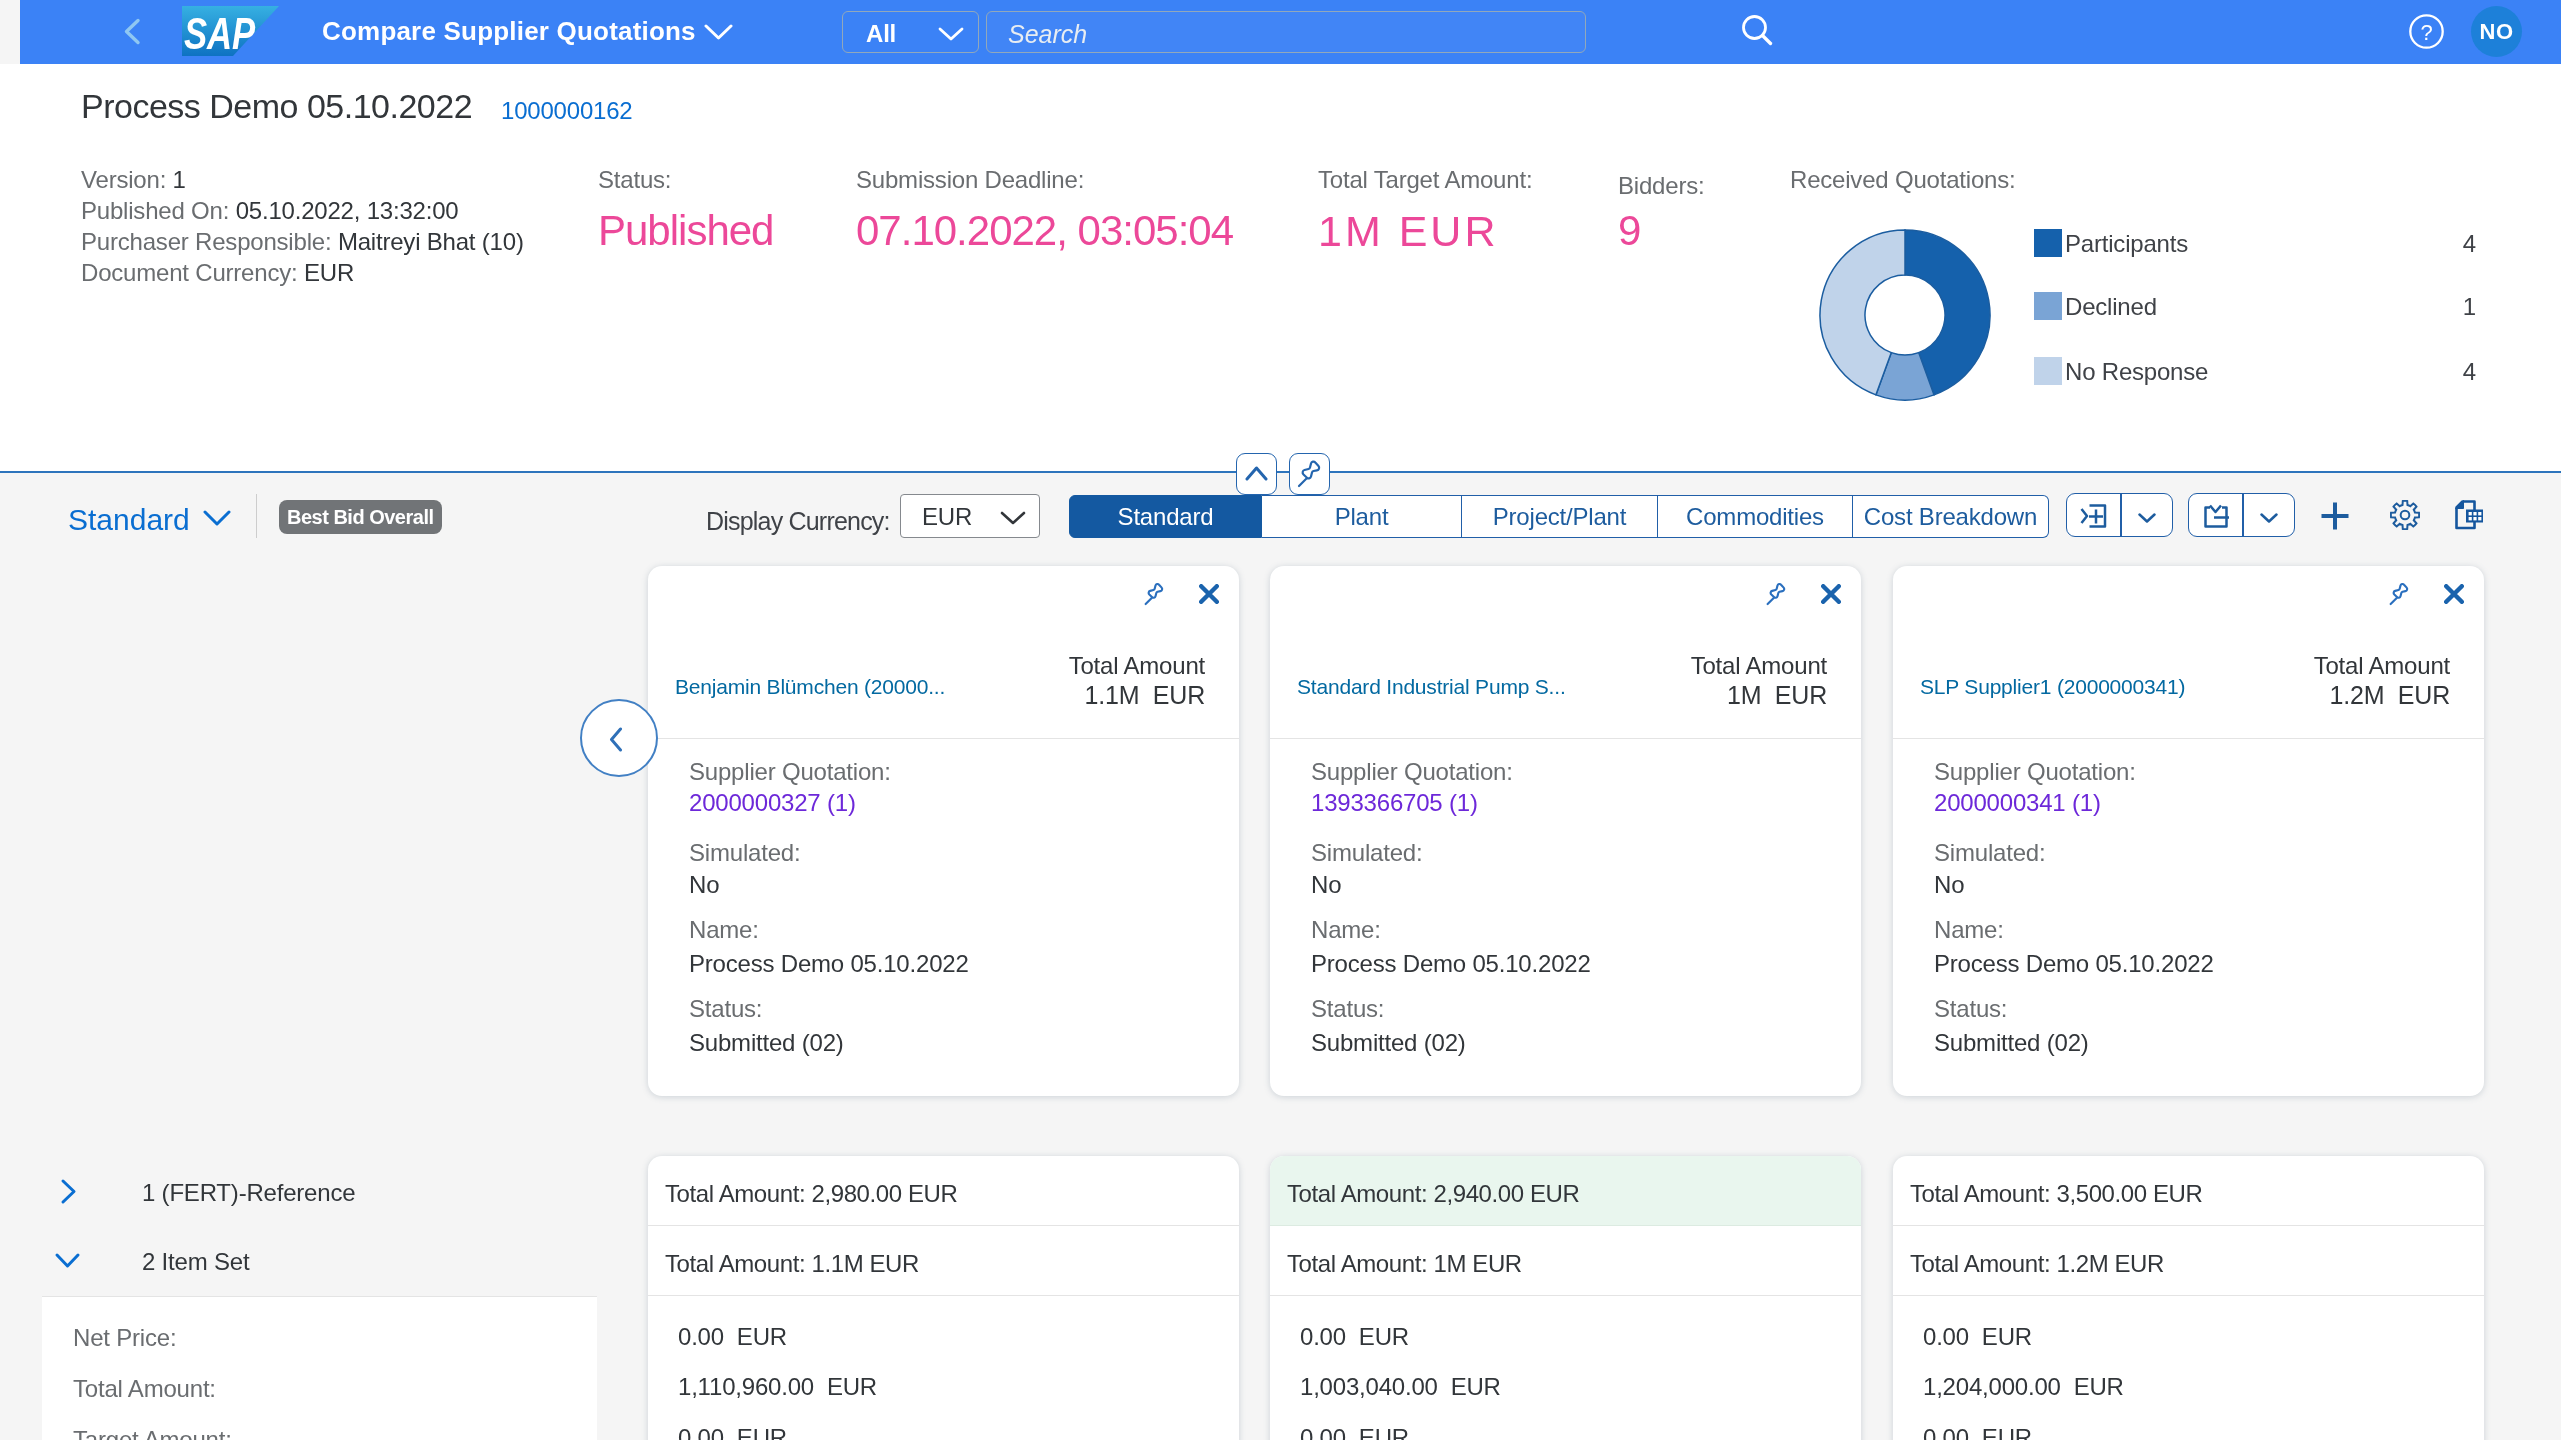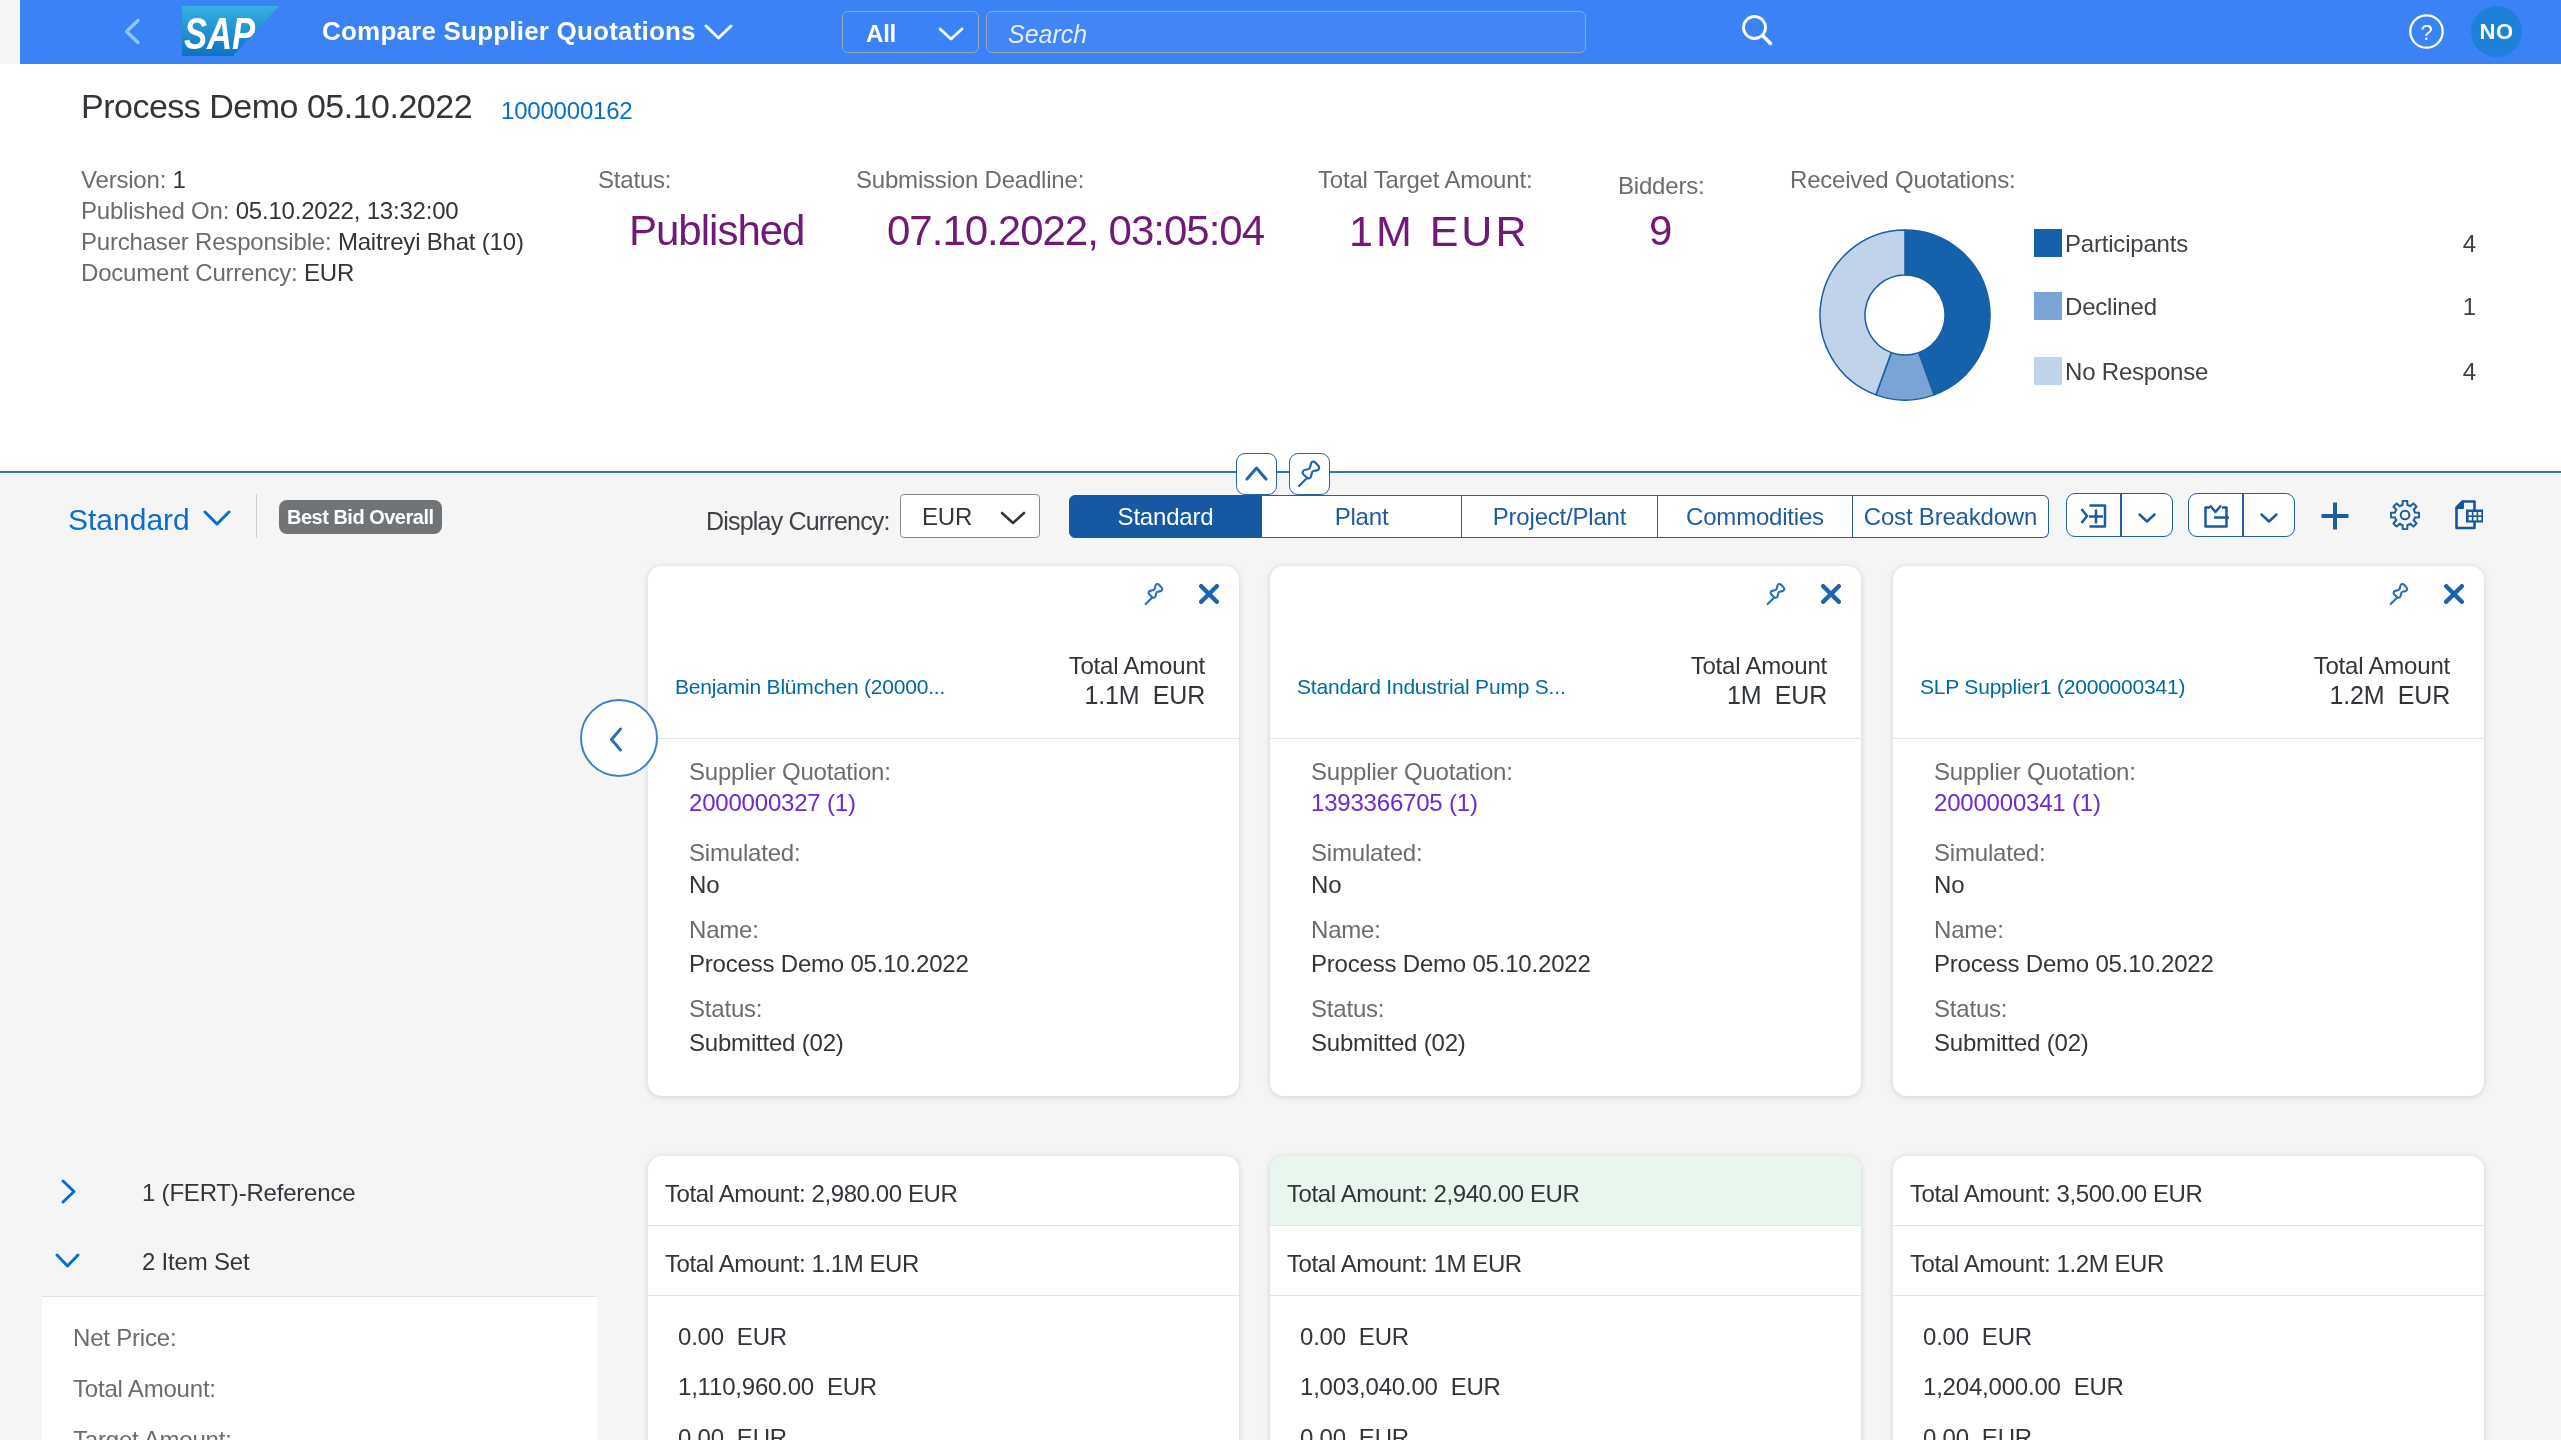--- a/index.html
+++ b/index.html
@@ -16,21 +16,21 @@
 .searchbox span { position:absolute; left:21px; top:8px; font-size:25px; font-style:italic; color:#e8edf2; letter-spacing:0; }
 .avatar { position:absolute; left:2451px; top:6px; width:51px; height:51px; border-radius:50%; background:#1d80d9; color:#fff; font-size:22px; font-weight:bold; text-align:center; line-height:51px; letter-spacing:0.5px; }
 
 
 .header { position:absolute; left:0; top:64px; width:2561px; height:409px; background:#fff; border-bottom:2px solid #2d74bc; }
 .pagetitle { position:absolute; left:81px; top:23px; font-size:34px; letter-spacing:-0.5px; color:#32363a; }
 .pagelink { position:absolute; left:501px; top:33px; font-size:24px; color:#0a6ed1; }
 .lab { color:#6a6d70; }
 .attrs { position:absolute; left:81px; top:100px; font-size:24px; line-height:31px; color:#32363a; }
 .facetlabel { position:absolute; font-size:24px; color:#6a6d70; }
-.facetbig { position:absolute; font-size:42px; letter-spacing:-1px; color:#701a75;margin-left:31px; }
+.facetbig { position:absolute; font-size:42px; letter-spacing:-1px; color:#ec4899; }
 .leg { position:absolute; font-size:24px; color:#3f4247; }
 .legsq { position:absolute; width:28px; height:28px; }
 .legval { position:absolute; font-size:24px; color:#3f4247; text-align:right; width:40px; }
 
 
 .divbtn { position:absolute; width:41px; height:42px; background:#fff; border:1.5px solid #2465ae; border-radius:9px; z-index:5; }
 
 
 .tb-standard { position:absolute; left:68px; top:503px; font-size:30px; color:#0a6ed1; letter-spacing:0; }
 .tb-sep { position:absolute; left:256px; top:494px; width:1px; height:44px; background:#cdcdcd; }

